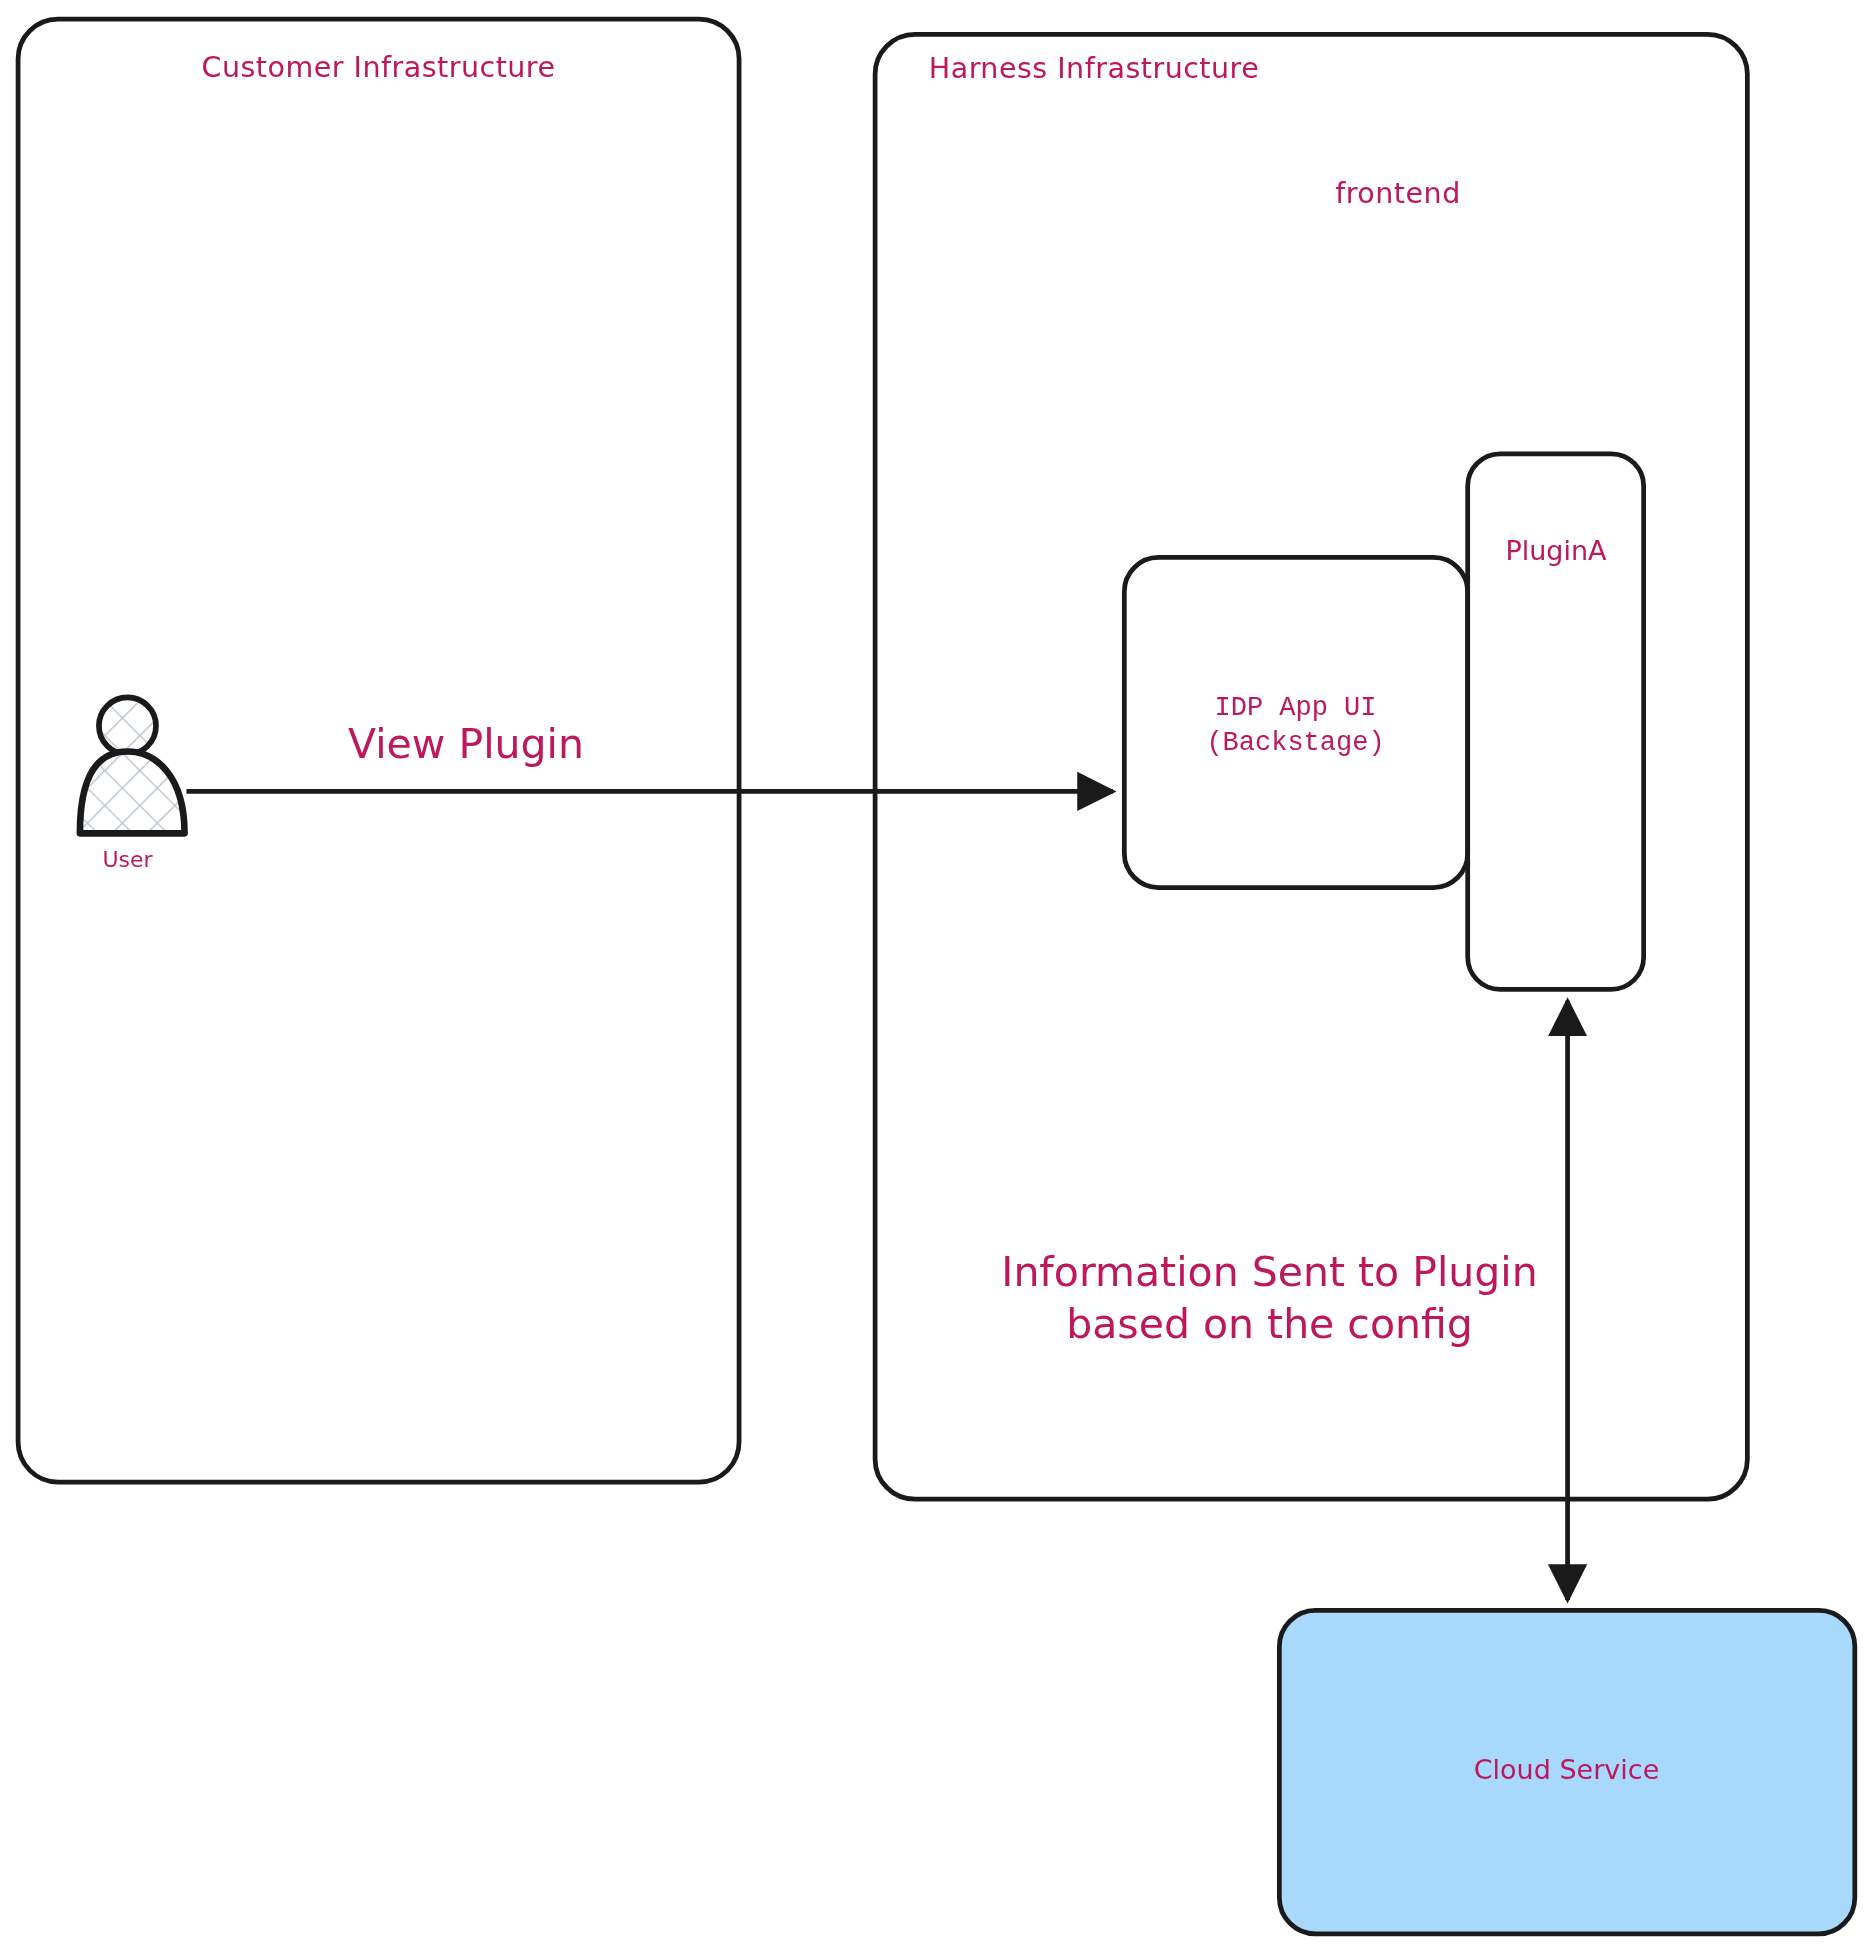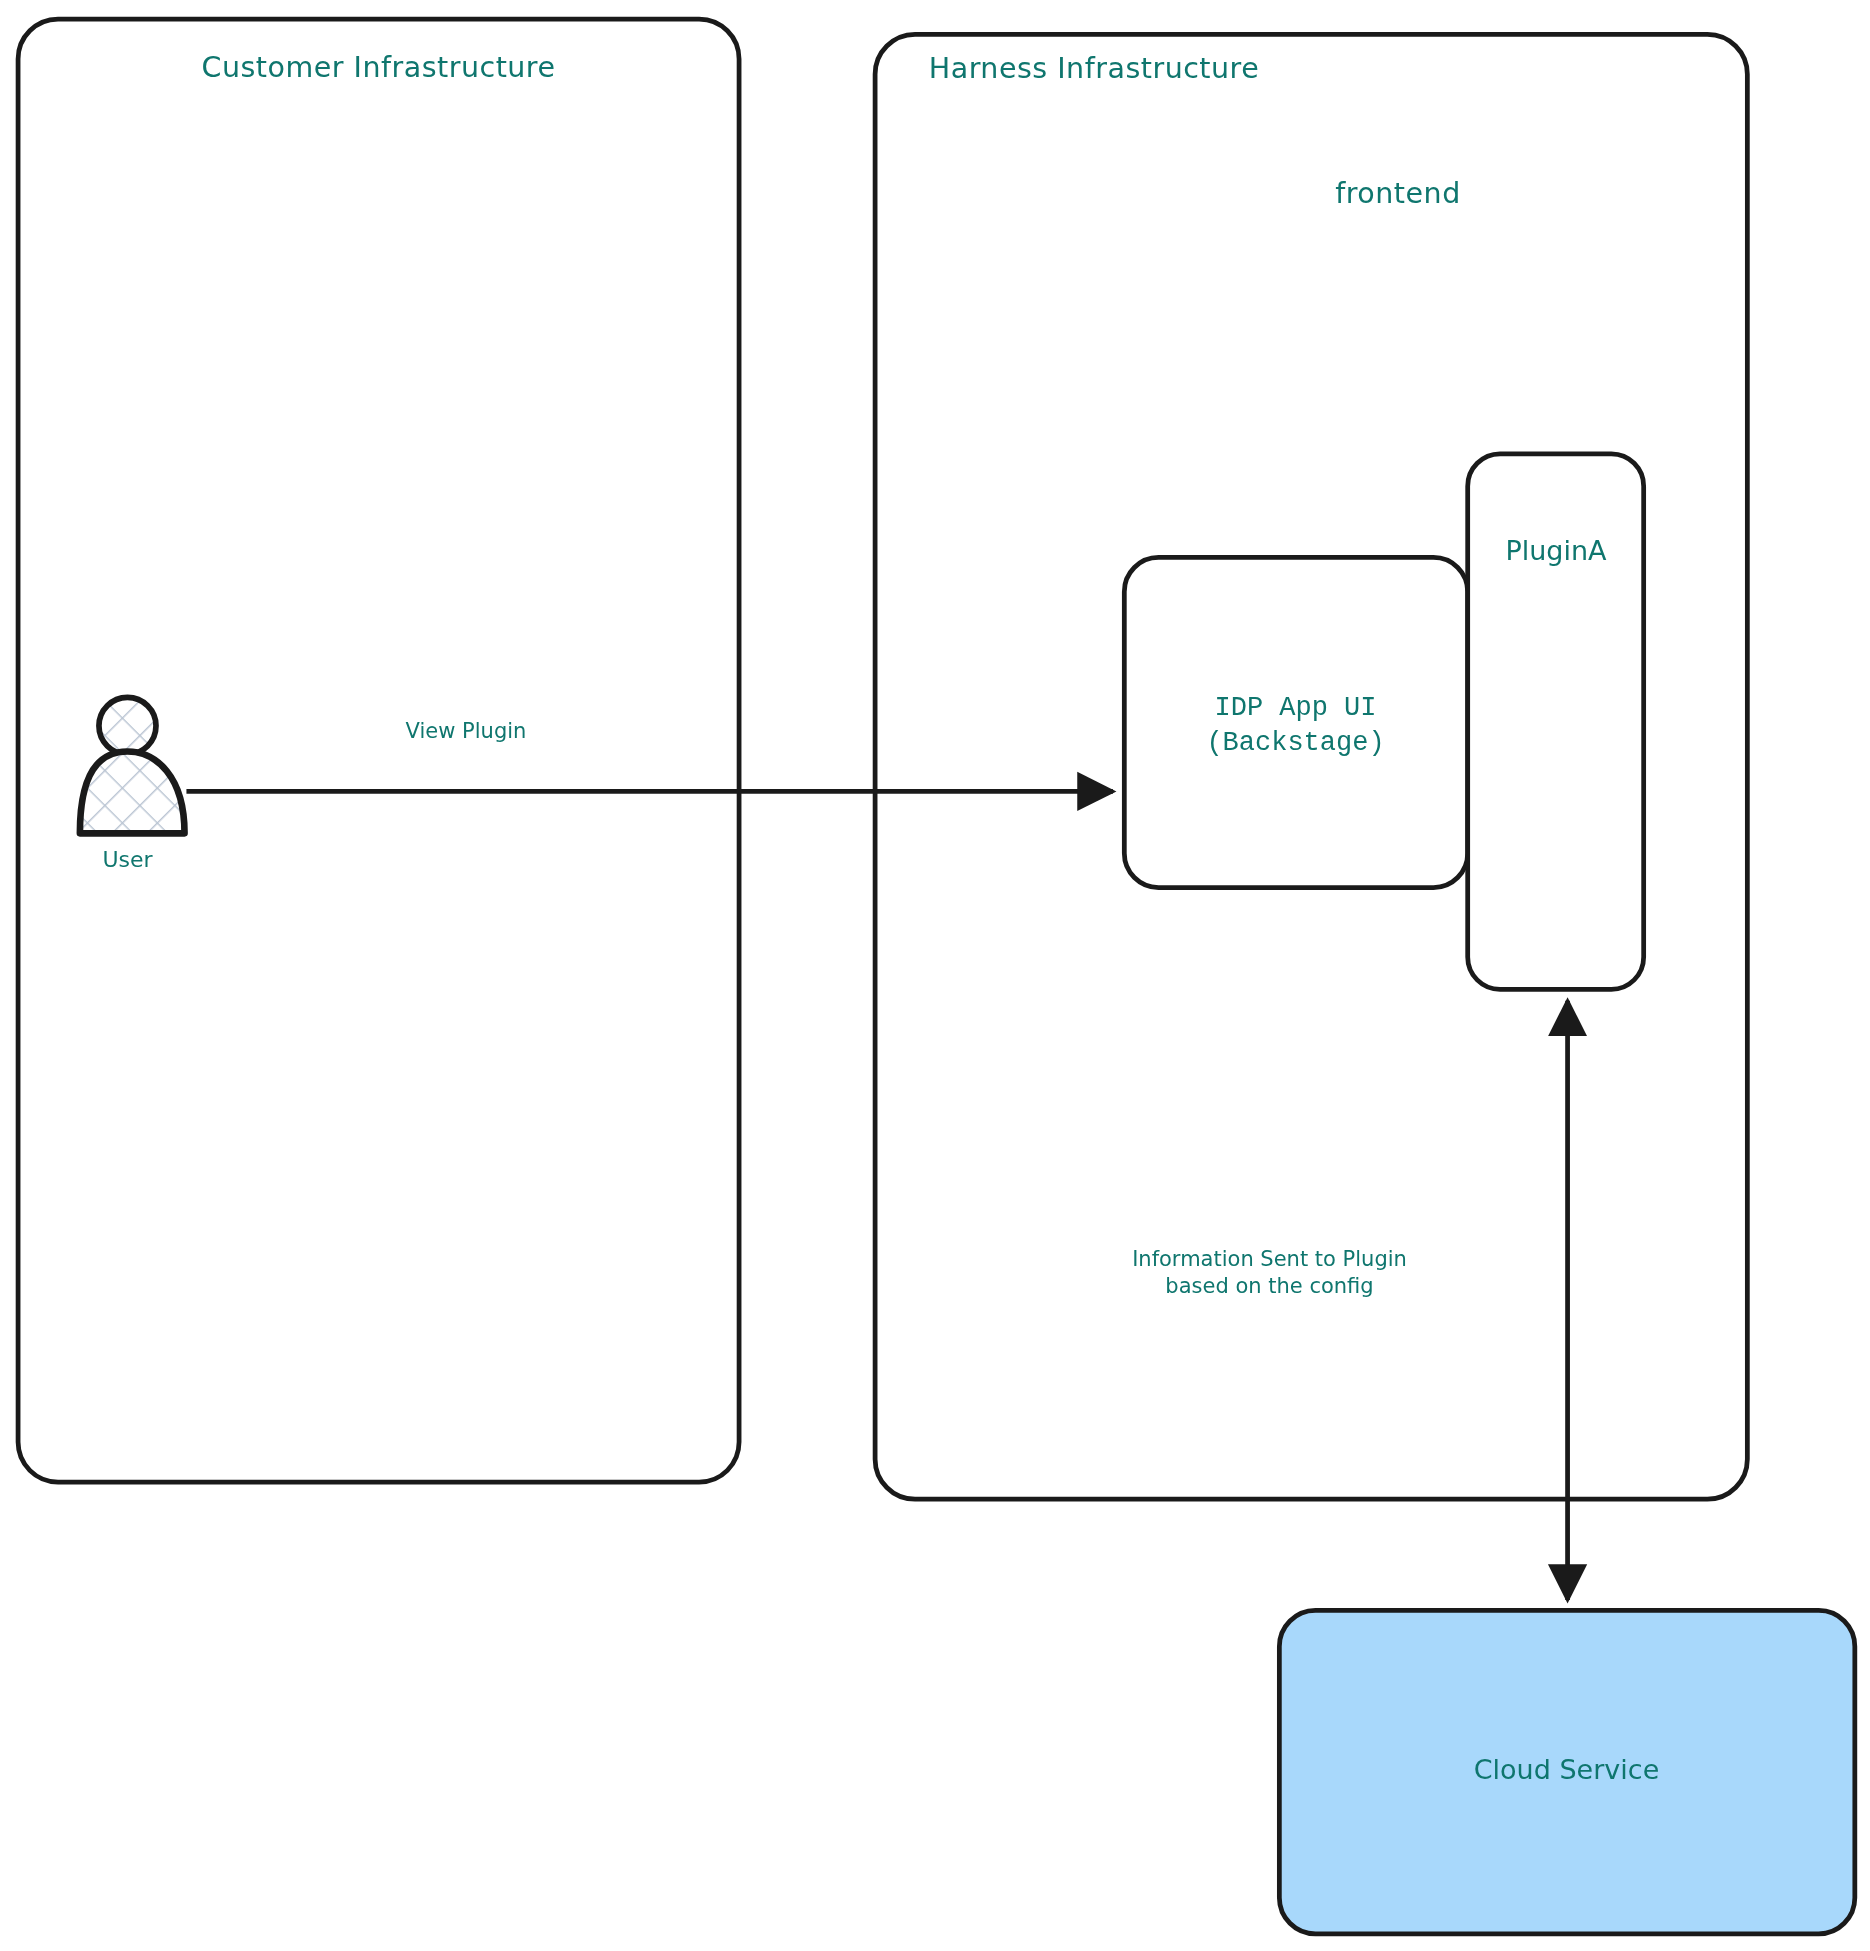--- a/index.html
+++ b/index.html
@@ -17,30 +17,30 @@
   }
   #diagram-svg {
     position: absolute;
     left: 0;
     top: 0;
     width: 1871px;
     height: 1952px;
   }
   .dtext {
     position: absolute;
-    color: #0f766e;
+    color: #be185d;
     font-family: "DejaVu Sans", sans-serif;
     text-align: center;
     white-space: pre;
     line-height: 1.28;
     pointer-events: none;
   }
   .group-title { font-size: 28.5px; letter-spacing: 0.5px; }
   .node-label  { font-size: 27px; }
-  .edge-label  { font-size: 21px; }
+  .edge-label  { font-size: 41px; }
   .actor-label { font-size: 22px; }
 </style>
 </head>
 <body>
 
 <div id="canvas">
 
   <svg id="diagram-svg" viewBox="0 0 1967 2052" xmlns="http://www.w3.org/2000/svg">
     <defs>
       <pattern id="crosshatch" width="26" height="26" patternUnits="userSpaceOnUse" patternTransform="rotate(45)">

